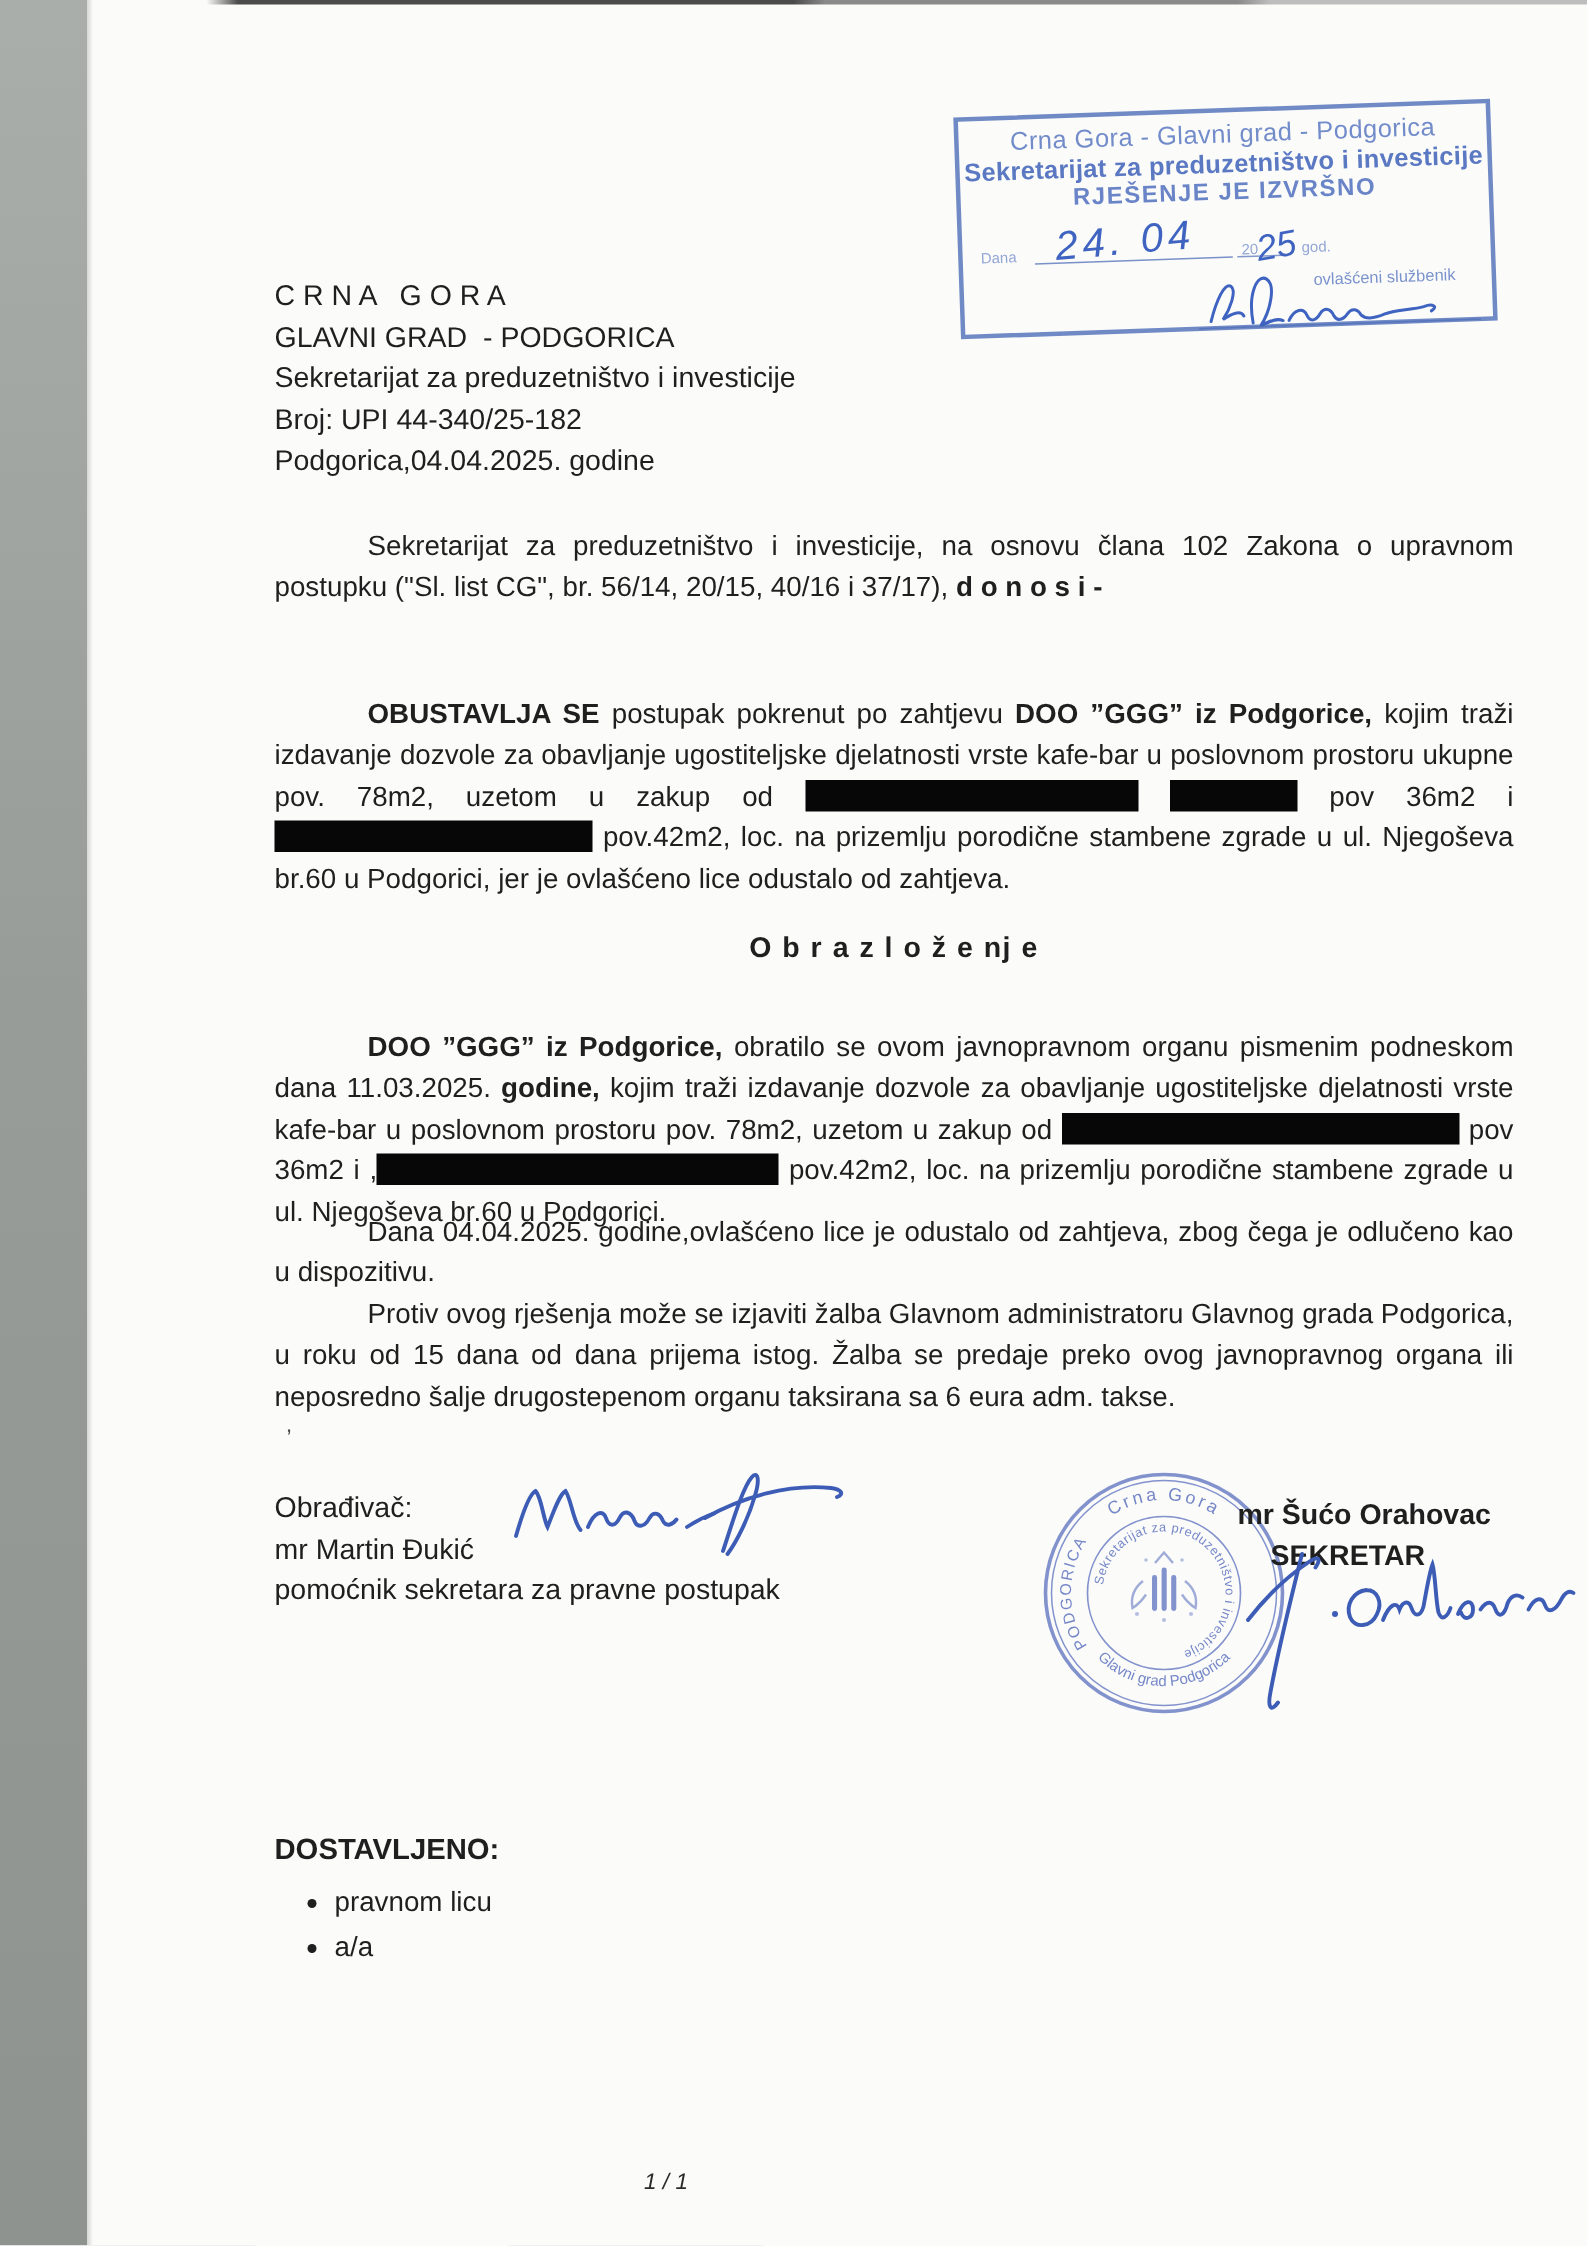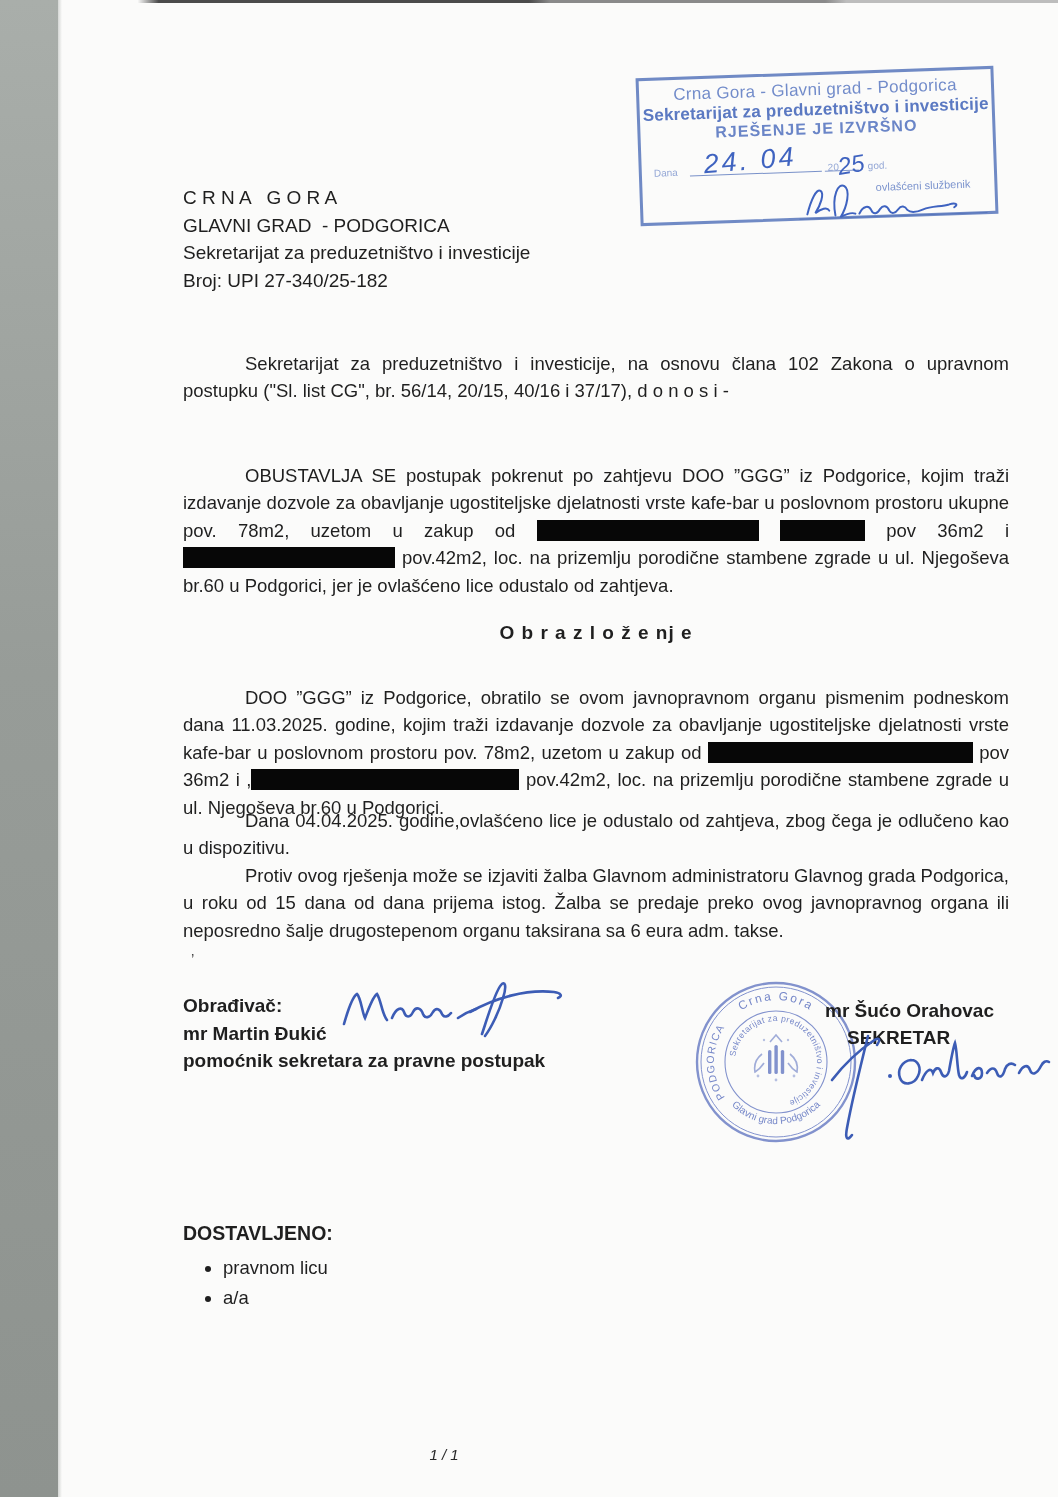--- a/index.html
+++ b/index.html
@@ -41,28 +41,28 @@
         text-align:justify;}
   .ind{text-indent:62px;}
   .ctr{text-align:center;font-weight:bold;}
   .intro{top:331px;}
   .doc-title{top:397px;font-size:19.5px;letter-spacing:1px;}
   .dispozitiv{top:443px;}
   .obraz-heading{top:619px;font-size:19px;letter-spacing:1px;}
   .para1{top:665px;}
   .para2{top:788px;}
   .para3{top:843px;}
-  b{font-weight:normal;margin-top:10px;}
+  b{font-weight:bold;margin-top:10px;}
   .redact{display:inline-block;height:21px;background:#070707;vertical-align:-4px;}
   .rA{width:222px;} .rB{width:85px;} .rC{width:212px;} .rD{width:265px;} .rE{width:268px;}
 
   .stray{position:absolute;left:191px;top:950px;font-size:15px;color:#444;}
 
   
-  .left-sign{position:absolute;left:183px;top:992px;font-size:19px;font-weight:bold;line-height:27.5px;}
+  .left-sign{position:absolute;left:183px;top:992px;font-size:19px;font-weight:normal;line-height:27.5px;}
   .martin-sig{position:absolute;left:330px;top:978px;}
   .seal-wrap{position:absolute;left:692px;top:978px;}
   .right-name{position:absolute;left:812px;top:997px;font-size:19px;font-weight:bold;line-height:27px;margin-left:13px;}
   .right-name .t2{margin-left:22px;}
   .orahovac-sig{position:absolute;left:816px;top:1018px;}
 
   
   .dostav{position:absolute;left:183px;top:1222px;}
   .dostav .h{font-size:19.5px;font-weight:bold;}
   .dostav ul{margin:8px 0 0 0;padding-left:40px;}
@@ -102,21 +102,22 @@
         </g>
       </svg>
       <span class="officer-line"></span>
     </div>
   </div>
 
   <div class="header-block">
     <div class="pw">C R N A   G O R A</div>
     <div class="pw">GLAVNI GRAD  - PODGORICA</div>
     <div class="pw">Sekretarijat za preduzetništvo i investicije</div>
-    <div class="pw">Broj: UPI 27-340/25-182</div>
+    <div class="pw">Broj: UPI 44-340/25-182</div>
+    <div class="pw">Podgorica,04.04.2025. godine</div>
   </div>
 
   <p class="col ind intro"><span>Sekretarijat za preduzetništvo i investicije, na osnovu člana 102 Zakona o upravnom postupku ("Sl. list CG", br. 56/14, 20/15, 40/16 i 37/17), </span><b>d o n o s i -</b></p>
 
 
   <p class="col ind dispozitiv"><b>OBUSTAVLJA SE</b><span> postupak pokrenut po zahtjevu </span><b>DOO ”GGG” iz Podgorice,</b><span> kojim traži izdavanje dozvole za obavljanje ugostiteljske djelatnosti vrste kafe-bar u poslovnom prostoru ukupne pov. 78m2, uzetom u zakup od </span><span class="redact rA"></span> <span class="redact rB"></span><span> pov 36m2 i </span><span class="redact rC"></span><span> pov.42m2, loc. na prizemlju porodične stambene zgrade u ul. Njegoševa br.60 u Podgorici, jer je ovlašćeno lice odustalo od zahtjeva.</span></p>
 
   <div class="col ctr obraz-heading">O b r a z l o ž e nj e</div>
 
   <p class="col ind para1"><b>DOO ”GGG” iz Podgorice,</b><span> obratilo se ovom javnopravnom organu pismenim podneskom dana 11.03.2025. </span><b>godine,</b><span> kojim traži izdavanje dozvole za obavljanje ugostiteljske djelatnosti vrste kafe-bar u poslovnom prostoru pov. 78m2, uzetom u zakup od </span><span class="redact rD"></span><span> pov 36m2 i ,</span><span class="redact rE"></span><span> pov.42m2, loc. na prizemlju porodične stambene zgrade u ul. Njegoševa br.60 u Podgorici.</span></p>

